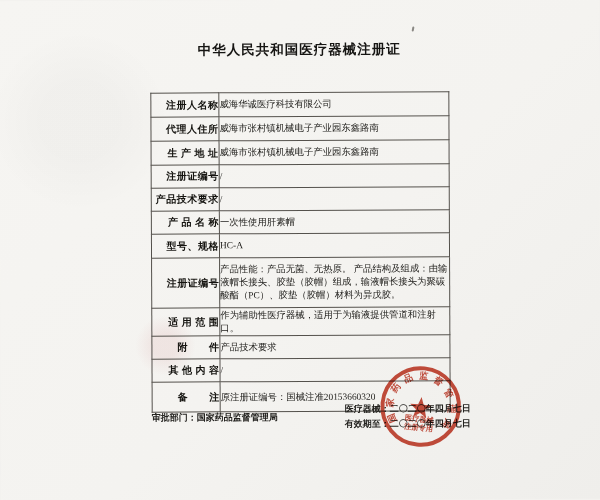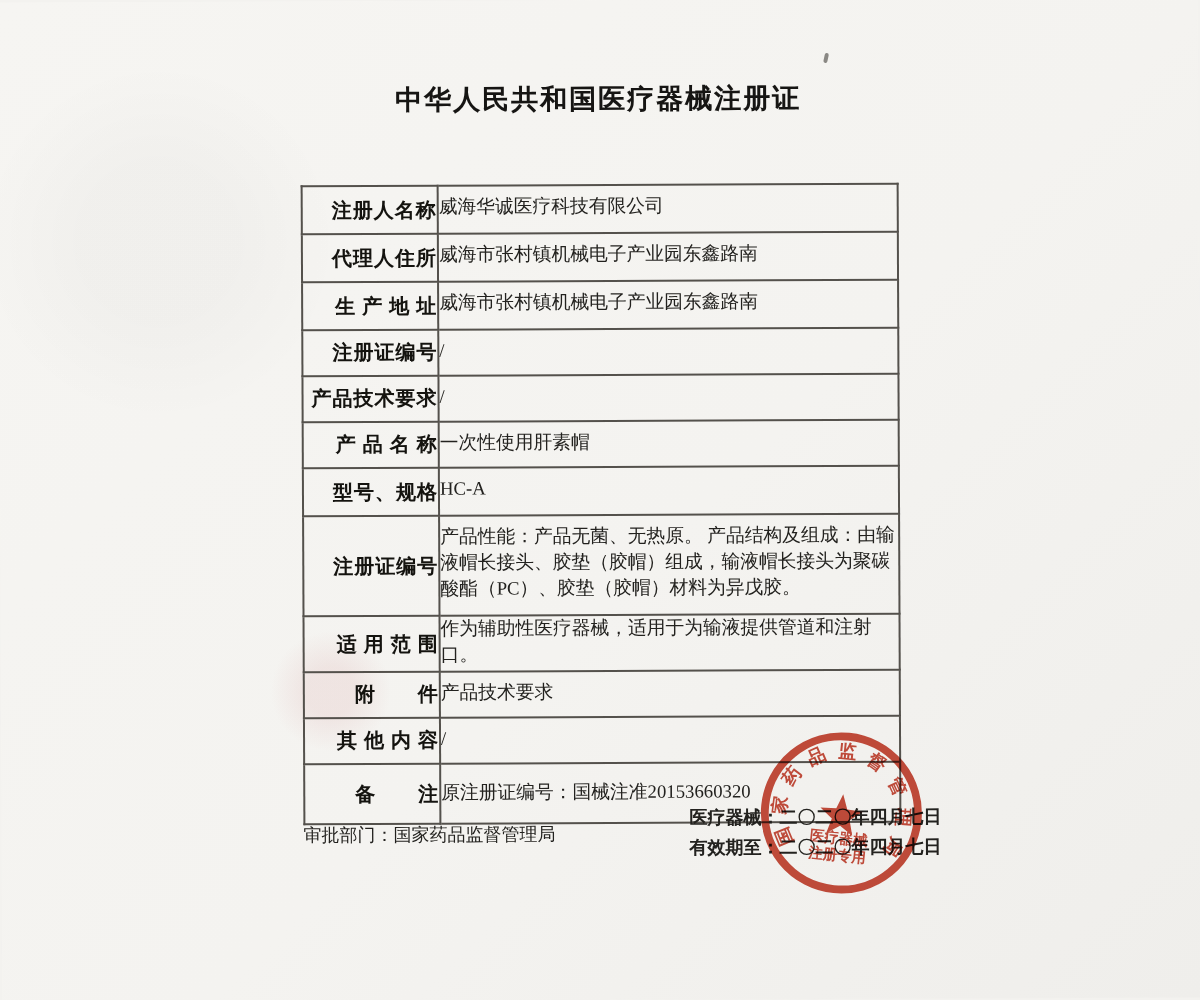--- a/index.html
+++ b/index.html
@@ -47,21 +47,21 @@
     letter-spacing:.5px;white-space:nowrap;
   }
   td.val{
     width:229px;text-align:left;font-size:9.4px;color:#23221f;
     padding-left:8px;padding-right:6px;line-height:1.35;
   }
   tr.h-norm{height:24px;} tr.h-mid{height:23px;}
   tr.h-struct{height:50px;} tr.h-scope{height:26px;} tr.h-note{height:30px;}
   .footer-dept{
     position:absolute;left:151px;top:411px;
-    font-size:9px;font-weight:normal;color:#23221f;
+    font-size:9px;font-weight:bold;color:#23221f;
   }
   .date-line{
     position:absolute;left:344px;
     font-size:9px;font-weight:bold;color:#23221f;white-space:nowrap;
   }
   .date-approve{top:403px;}
   .date-valid{top:418px;}
   .seal{
     position:absolute;left:377px;top:364px;width:86px;height:86px;
     mix-blend-mode:multiply;opacity:.9;transform:rotate(6deg);

